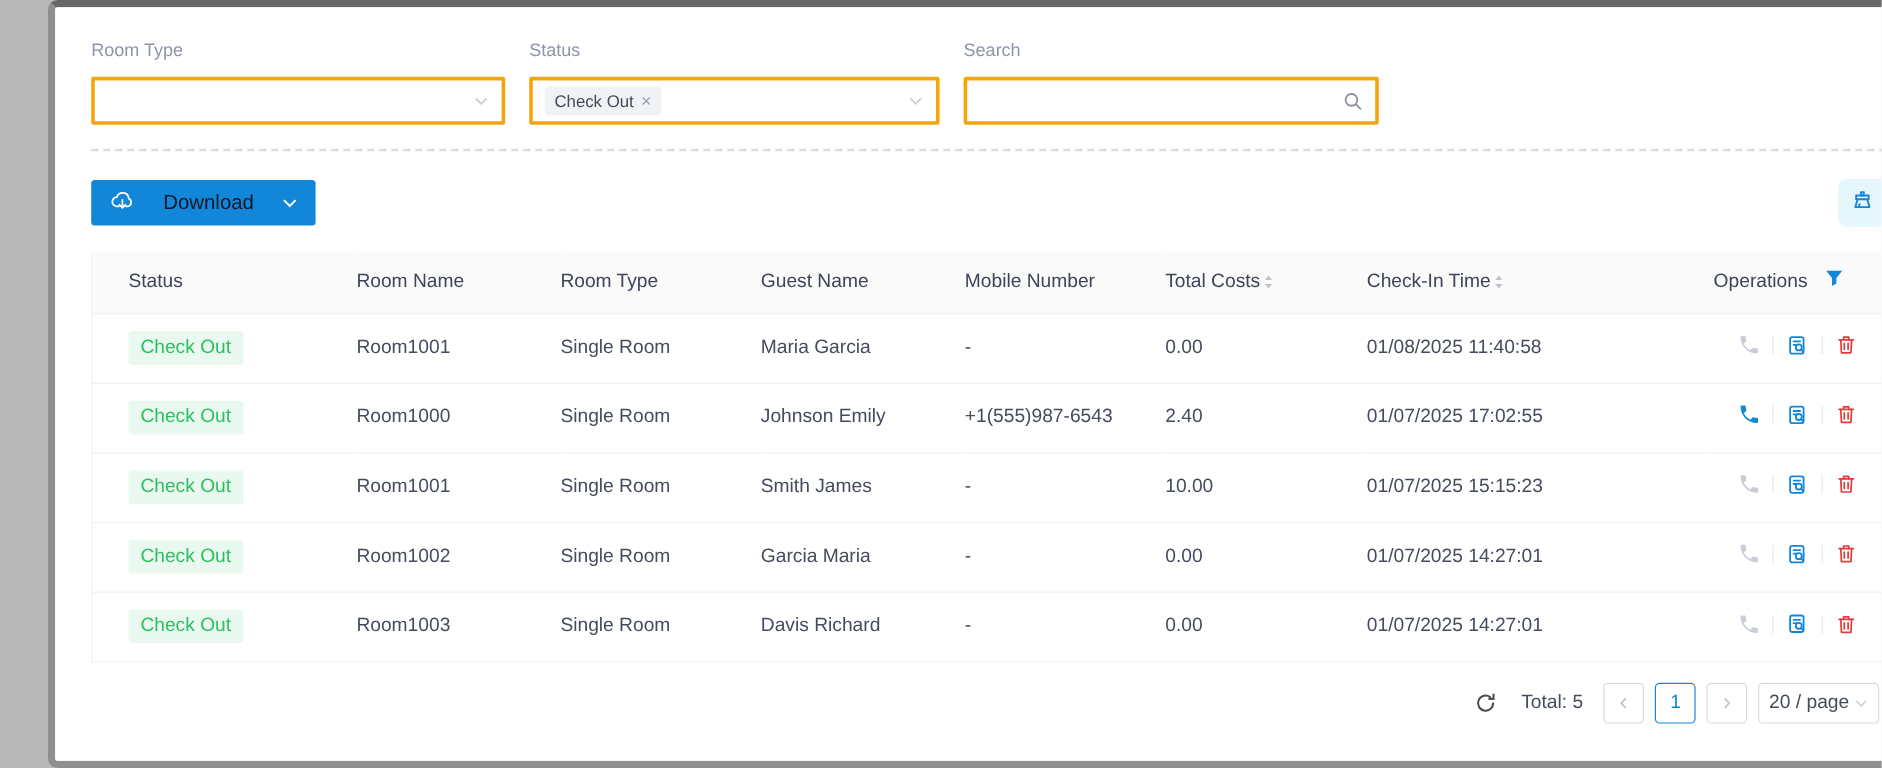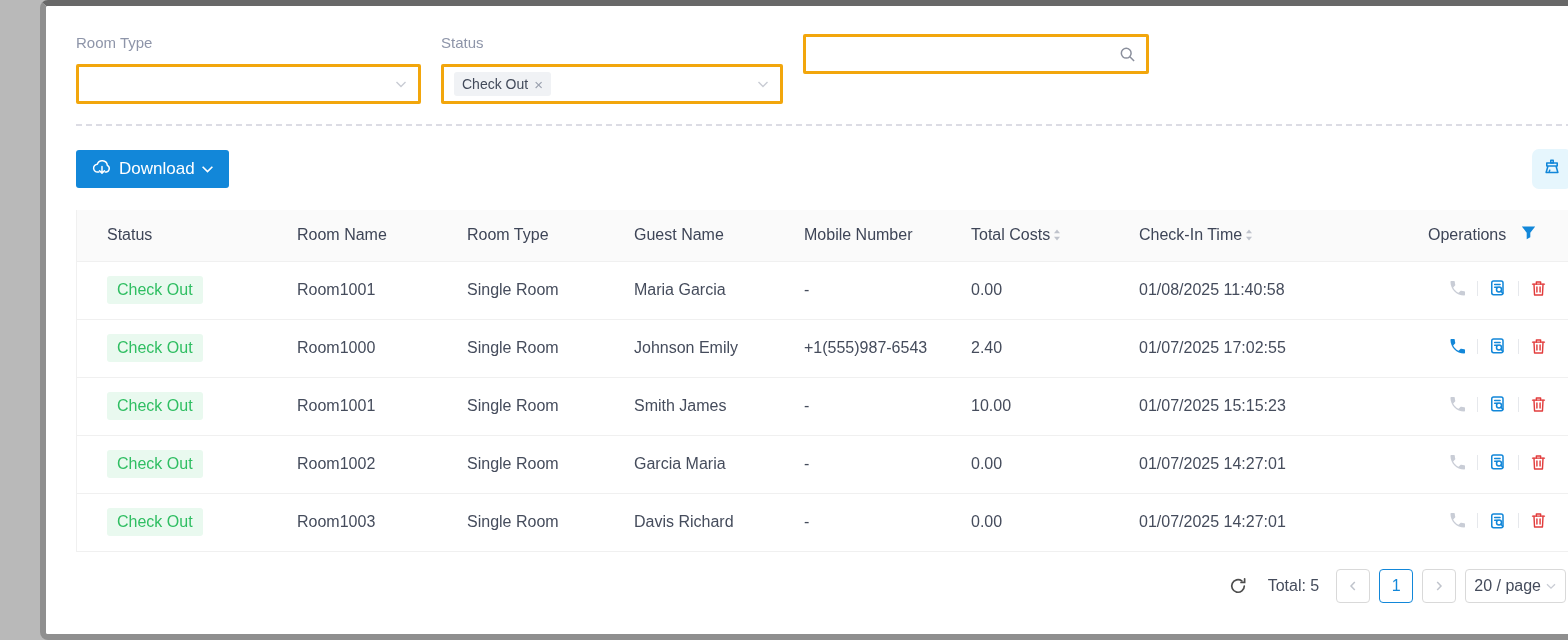--- a/index.html
+++ b/index.html
@@ -28,21 +28,21 @@
   .tag{display:inline-flex;align-items:center;background:#f0f2f5;border-radius:3px;padding:4px 8px;font-size:14px;color:#424a5a;gap:6px;}
   .tag .tclose{color:#9aa0ae;font-size:15px;line-height:1;cursor:pointer;}
   .dateseg{flex:1;text-align:center;font-size:16px;color:var(--placeholder);}
   .tilde{color:var(--placeholder);font-size:15px;padding:0 6px;}
   .search-input{flex:1;border:none;outline:none;font-size:15px;color:var(--body-text);background:transparent;}
 
   .dashed-divider{margin:20px 30px 0 30px;border-top:2px dashed #dcdce4;}
 
   
   .toolbar{display:flex;justify-content:space-between;align-items:center;padding:23px 30px 0 30px;}
-  .btn-download{display:inline-flex;align-items:center;gap:6px;height:38px;padding:0 15px;background:var(--primary-blue);color:#ffffff;border:none;border-radius:3px;font-size:17px;font-family:inherit;cursor:pointer;}
+  .btn-download{display:inline-flex;align-items:center;gap:23px;height:38px;padding:0 15px;background:var(--primary-blue);color:#0f172a;border:none;border-radius:3px;font-size:17px;font-family:inherit;cursor:pointer;}
   .btn-clear{width:40px;height:40px;border:none;border-radius:7px;background:var(--light-blue-bg);display:flex;align-items:center;justify-content:center;cursor:pointer;}
 
   
   .table-wrap{margin:21px 30px 0 30px;border:1px solid #f0f0f0;border-top:none;}
   table{width:100%;border-collapse:collapse;table-layout:fixed;}
   col.c1{width:220px;}col.c2{width:170px;}col.c3{width:167px;}col.c4{width:170px;}
   col.c5{width:167px;}col.c6{width:168px;}col.c7{width:285px;}col.c8{width:auto;}
   thead th{background:#fafafa;height:51px;text-align:left;font-size:16px;font-weight:500;color:var(--header-text);border-bottom:1px solid #f0f0f0;}
   th.first,td.first{padding-left:30px;}
   tbody td{height:58px;font-size:16px;color:var(--body-text);border-bottom:1px solid #f0f0f0;}
@@ -97,20 +97,21 @@
         <span class="chev">
           <svg width="14" height="14" viewBox="0 0 14 14">
                 <path d="M2.5 5l4.5 4.5L11.5 5" fill="none" stroke="#c9ccd4" stroke-width="1.4"></path>
               </svg>
         </span>
       </div>
     </div>
 
 
     <div class="fgroup">
+      <div class="flabel">Search</div>
       <div class="fcontrol w-search">
         <input class="search-input" value="" style="">
         <span class="chev">
           <svg width="17" height="17" viewBox="0 0 16 16">
                 <g fill="none" stroke="#8a8f9c" stroke-width="1.4">
                   <circle cx="6.8" cy="6.8" r="4.6"></circle>
                   <path d="M10.2 10.2L14.2 14.2"></path>
                 </g>
               </svg>
         </span>

